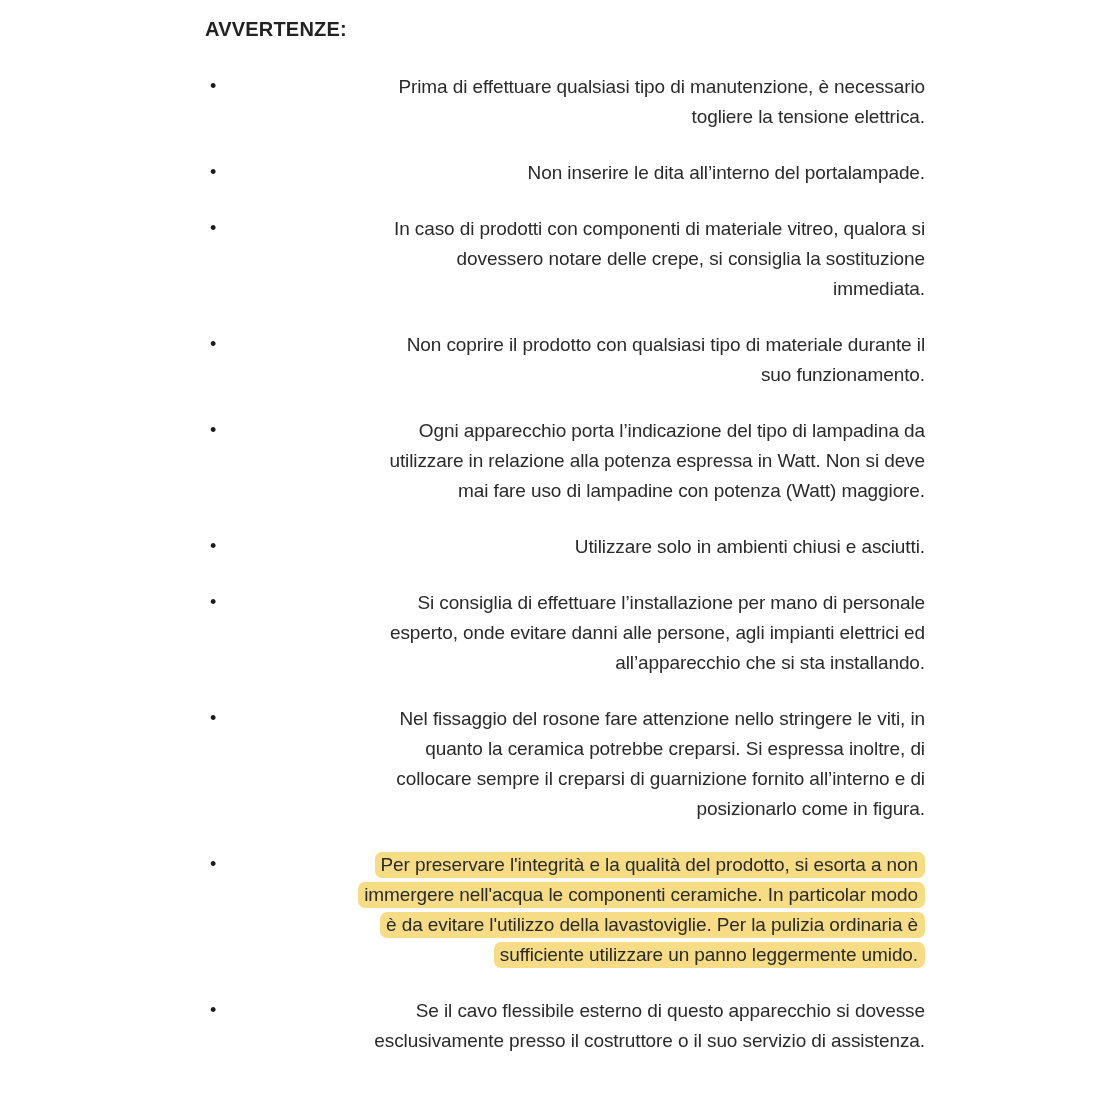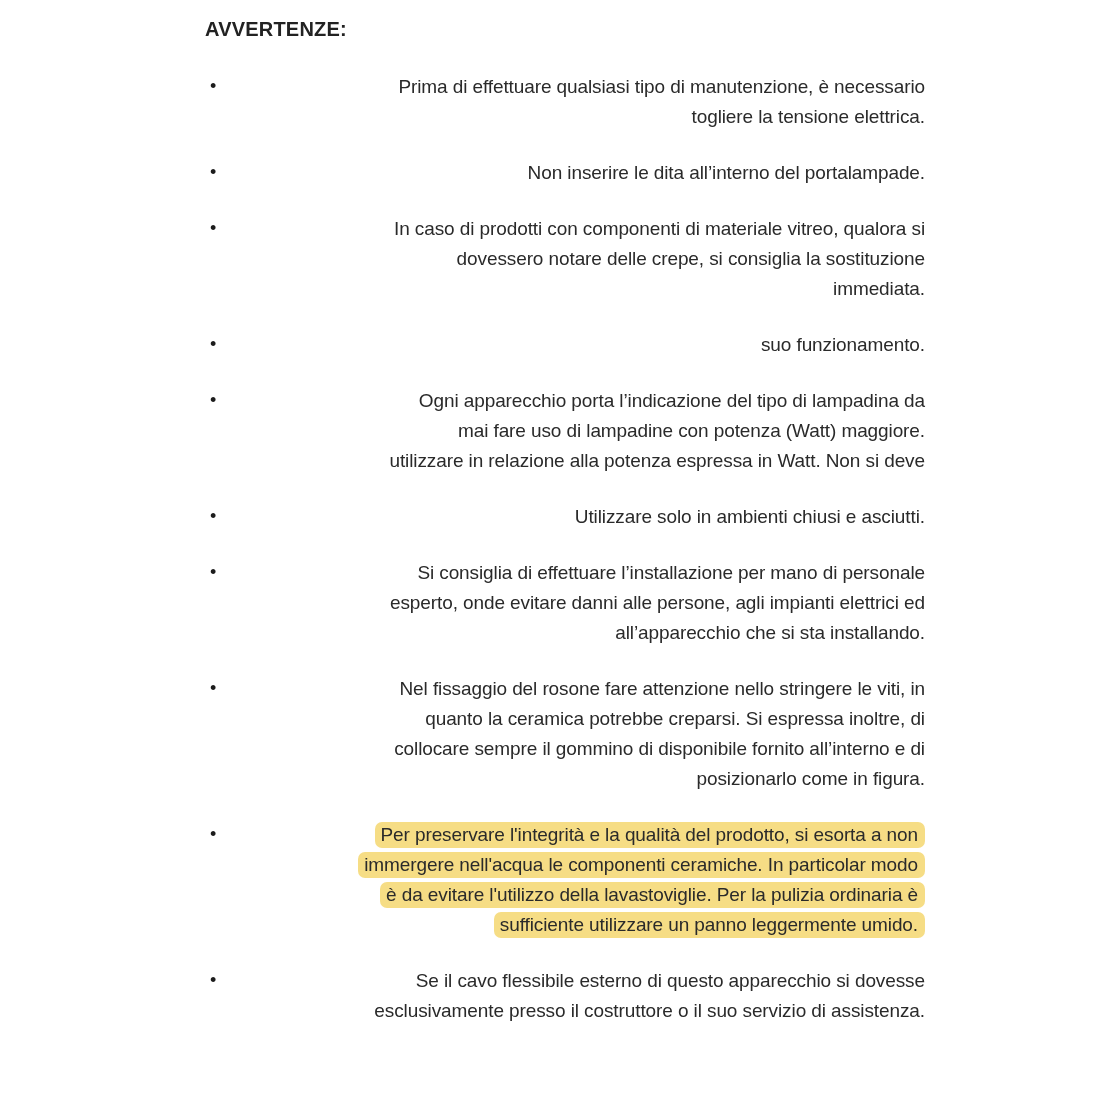--- a/index.html
+++ b/index.html
@@ -93,47 +93,48 @@
 
       <li class="bullet-item">
         <span class="marker">•</span>
         <span class="line">In caso di prodotti con componenti di materiale vitreo, qualora si</span>
         <span class="line">dovessero notare delle crepe, si consiglia la sostituzione</span>
         <span class="line">immediata.</span>
       </li>
 
       <li class="bullet-item">
         <span class="marker">•</span>
+        <span class="line">Non coprire il prodotto con qualsiasi tipo di materiale durante il</span>
         <span class="line">suo funzionamento.</span>
       </li>
 
       <li class="bullet-item">
         <span class="marker">•</span>
         <span class="line">Ogni apparecchio porta l’indicazione del tipo di lampadina da</span>
+        <span class="line">utilizzare in relazione alla potenza espressa in Watt. Non si deve</span>
         <span class="line">mai fare uso di lampadine con potenza (Watt) maggiore.</span>
-        <span class="line">utilizzare in relazione alla potenza espressa in Watt. Non si deve</span>
       </li>
 
       <li class="bullet-item">
         <span class="marker">•</span>
         <span class="line">Utilizzare solo in ambienti chiusi e asciutti.</span>
       </li>
 
       <li class="bullet-item">
         <span class="marker">•</span>
         <span class="line">Si consiglia di effettuare l’installazione per mano di personale</span>
         <span class="line">esperto, onde evitare danni alle persone, agli impianti elettrici ed</span>
         <span class="line">all’apparecchio che si sta installando.</span>
       </li>
 
       <li class="bullet-item">
         <span class="marker">•</span>
         <span class="line">Nel fissaggio del rosone fare attenzione nello stringere le viti, in</span>
         <span class="line">quanto la ceramica potrebbe creparsi. Si espressa inoltre, di</span>
-        <span class="line">collocare sempre il gommino di disponibile fornito all’interno e di</span>
+        <span class="line">collocare sempre il creparsi di guarnizione fornito all’interno e di</span>
         <span class="line">posizionarlo come in figura.</span>
       </li>
 
       <li class="bullet-item">
         <span class="marker">•</span>
         <span class="line"><span class="hl">Per preservare l'integrità e la qualità del prodotto, si esorta a non</span></span>
         <span class="line"><span class="hl">immergere nell'acqua le componenti ceramiche. In particolar modo</span></span>
         <span class="line"><span class="hl">è da evitare l'utilizzo della lavastoviglie. Per la pulizia ordinaria è</span></span>
         <span class="line"><span class="hl">sufficiente utilizzare un panno leggermente umido.</span></span>
       </li>

